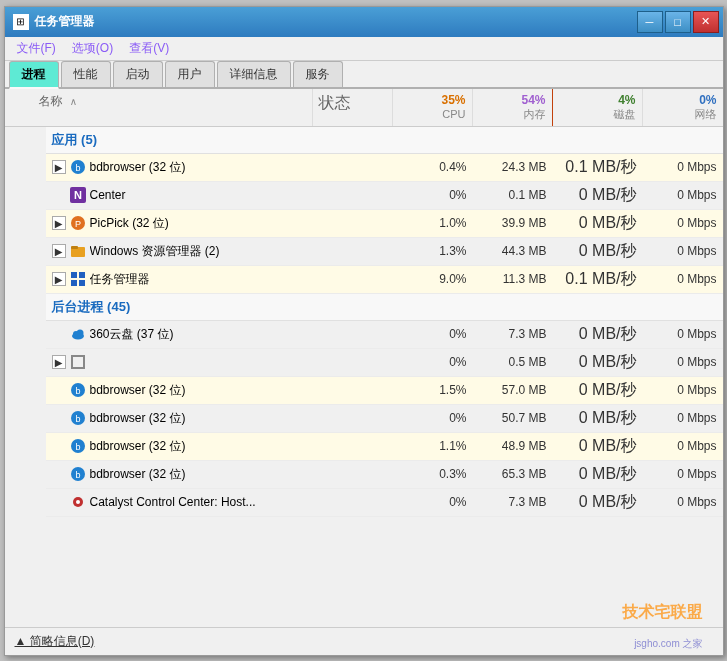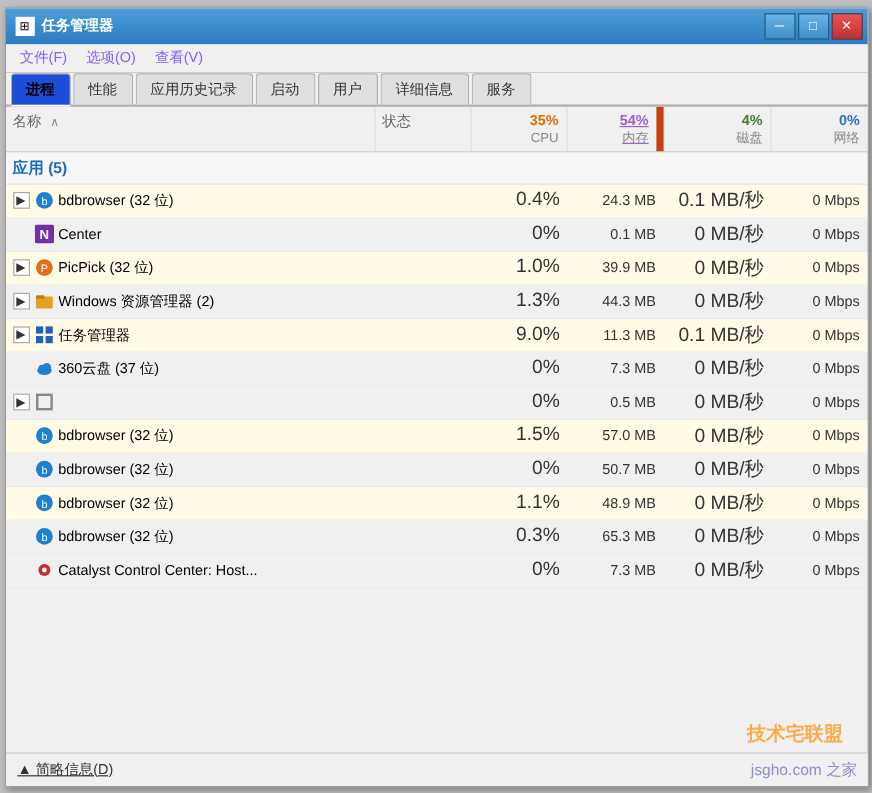--- a/index.html
+++ b/index.html
@@ -102,69 +102,69 @@
       font-size: 12px;
       cursor: pointer;
       border: 1px solid #b0b0b0;
       border-bottom: none;
       background: #e0e0e0;
       margin-right: 2px;
       color: #333;
       border-radius: 3px 3px 0 0;
     }
     .tab.active {
-      background: #1d4ed8;
+      background: #5eead4;
       border-bottom: 2px solid #f8f8f8;
       margin-bottom: -2px;
       font-weight: bold;
       color: #000;
       z-index: 1;
     }
     
     .table-container {
       flex: 1;
       overflow: hidden;
       display: flex;
       flex-direction: column;
     }
     .table-header {
       display: flex;
       background: #f0f0f0;
       border-bottom: 1px solid #ccc;
       flex-shrink: 0;
+      padding-left: 28px;
     }
     .col-name {
       flex: 1;
       min-width: 200px;
       padding: 4px 6px;
       font-size: 12px;
       color: #666;
       border-right: 1px solid #ddd;
     }
     .col-status {
       width: 80px;
       padding: 4px 6px;
-      font-size: 12px;
+      font-size: 16px;
       color: #666;
       border-right: 1px solid #ddd;
     }
     .col-cpu {
       width: 80px;
       padding: 4px 6px;
       font-size: 12px;
       text-align: right;
       border-right: 1px solid #ddd;
     }
     .col-mem {
       width: 80px;
       padding: 4px 6px;
       font-size: 12px;
       text-align: right;
-      border-right: 6px solid #c2410c;
-      text-decoration: underline;
+      border-right: 1px solid #c2410c;
     }
     .col-disk {
       width: 90px;
       padding: 4px 6px;
       font-size: 12px;
       text-align: right;
       border-right: 1px solid #ddd;
     }
     .col-net {
       width: 80px;
@@ -175,20 +175,21 @@
     .col-cpu-header { color: #d97000; font-weight: bold; text-align: right; }
     .col-mem-header { color: #a060d0; font-weight: bold; text-align: right; }
     .col-disk-header { color: #408030; font-weight: bold; text-align: right; }
     .col-net-header { color: #3070c0; font-weight: bold; text-align: right; }
     .header-sub { font-size: 11px; color: #888; font-weight: normal; }
     
     .table-body {
       flex: 1;
       overflow-y: auto;
       overflow-x: hidden;
+      padding-left: 41px;
     }
     .section-header {
       display: flex;
       background: #f8f8f8;
       padding: 4px 6px;
       font-size: 13px;
       font-weight: bold;
       color: #1a6bbf;
       border-bottom: 1px solid #e0e0e0;
     }
@@ -245,21 +246,21 @@
     }
     .row-status {
       width: 80px;
       padding: 3px 6px;
       font-size: 12px;
       color: #333;
     }
     .row-cpu {
       width: 80px;
       padding: 3px 6px;
-      font-size: 16px;
+      font-size: 12px;
       text-align: right;
       color: #333;
     }
     .row-mem {
       width: 80px;
       padding: 3px 6px;
       font-size: 12px;
       text-align: right;
       color: #333;
     }
@@ -309,22 +310,22 @@
       right: 20px;
       font-size: 16px;
       color: rgba(255,140,0,0.7);
       font-weight: bold;
       pointer-events: none;
       z-index: 10;
     }
     .watermark2 {
       position: absolute;
       bottom: 4px;
-      right: 8px;
-      font-size: 13px;
+      right: 20px;
+      font-size: 10px;
       color: rgba(100,100,200,0.7);
       pointer-events: none;
       z-index: 10;
     }
   </style>
 </head>
 <body>
 
 <div class="window" style="position:relative;">
 
@@ -344,21 +345,20 @@
 
   <div class="menu-bar">
     <span class="menu-item">文件(F)</span>
     <span class="menu-item">选项(O)</span>
     <span class="menu-item">查看(V)</span>
   </div>
 
   <div class="tab-bar">
     <div class="tab active">进程</div>
     <div class="tab">性能</div>
-    <div class="tab">应用历史记录</div>
     <div class="tab">启动</div>
     <div class="tab">用户</div>
     <div class="tab">详细信息</div>
     <div class="tab">服务</div>
   </div>
 
   <div class="table-container">
 
     <div class="table-header">
       <div class="col-name">
@@ -468,20 +468,23 @@
               </svg>
             </span>
         <span class="row-label">任务管理器</span>
       </div>
       <div class="row-status"></div>
       <div class="row-cpu">9.0%</div>
       <div class="row-mem">11.3 MB</div>
       <div class="row-disk">0.1 MB/秒</div>
       <div class="row-net">0 Mbps</div>
     </div>
+        <div class="section-header">
+          <span class="section-header-text">后台进程 (45)</span>
+        </div>
         <div class="table-row">
       <div class="row-name with-expand">
         <span style="width:14px;display:inline-block;flex-shrink:0;"></span>
         <span class="row-icon">
               <svg width="16" height="16" viewBox="0 0 16 16">
                 <ellipse cx="8" cy="10" rx="6" ry="3.5" fill="#2080d0"></ellipse>
                 <ellipse cx="6" cy="8" rx="3" ry="3" fill="#2080d0"></ellipse>
                 <ellipse cx="10" cy="7" rx="3.5" ry="3.5" fill="#2080d0"></ellipse>
               </svg>
             </span>

